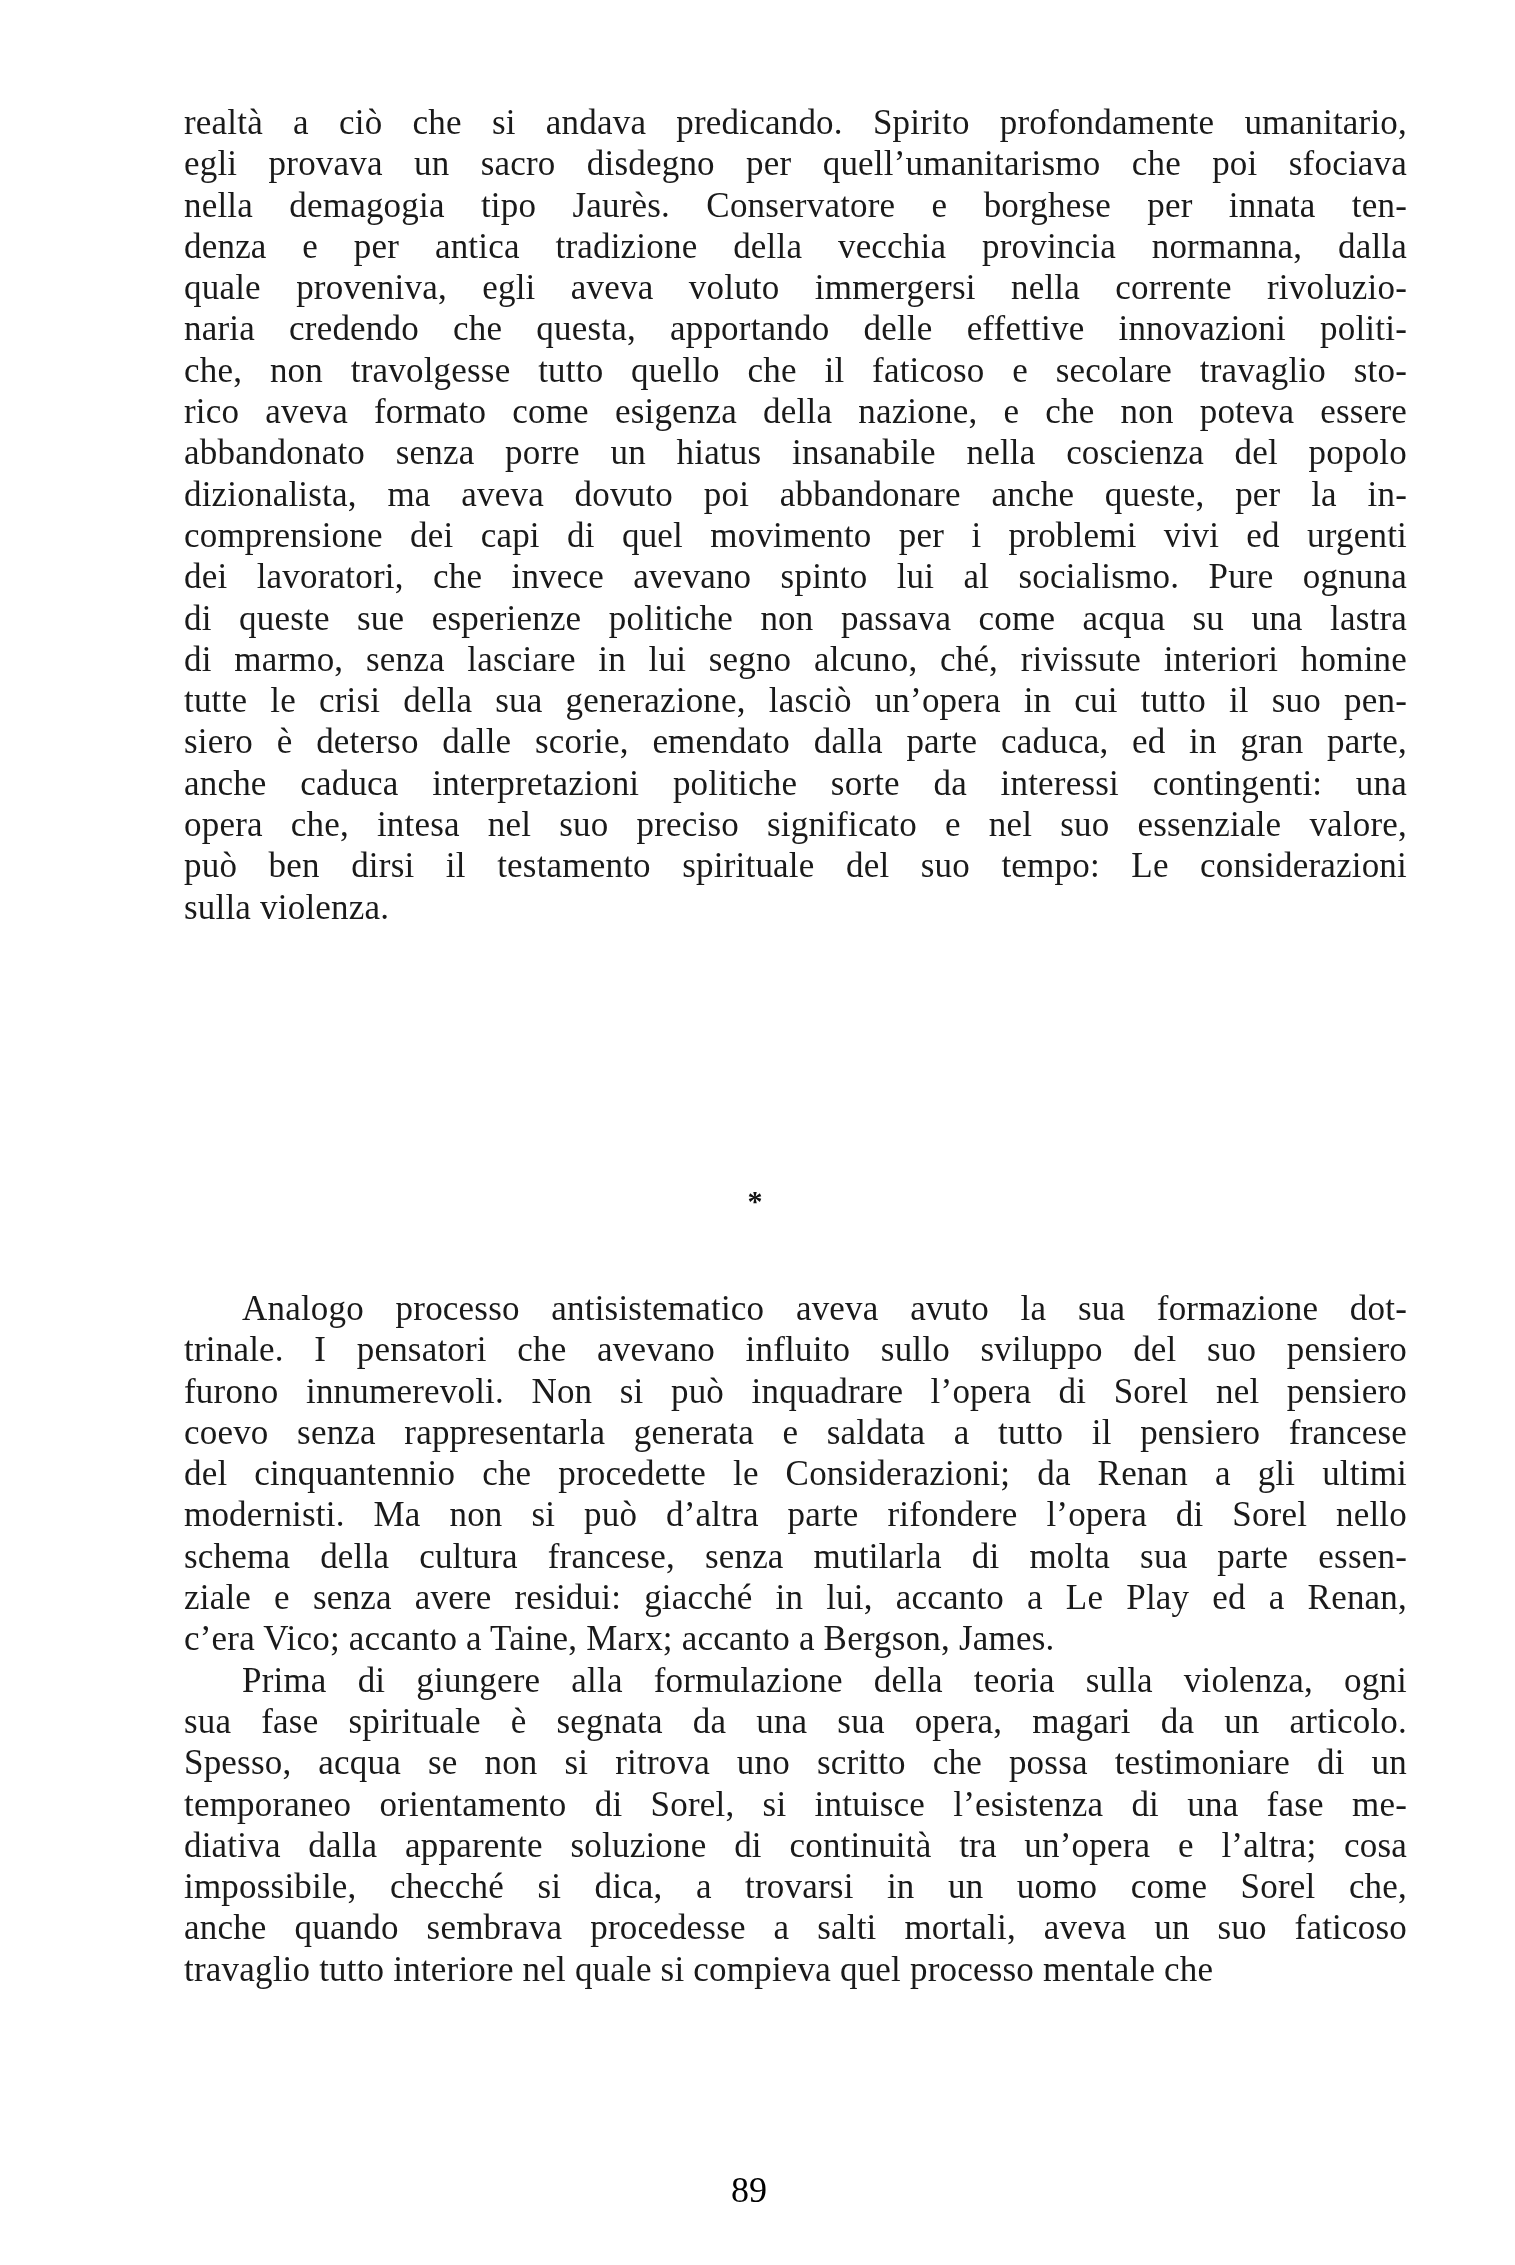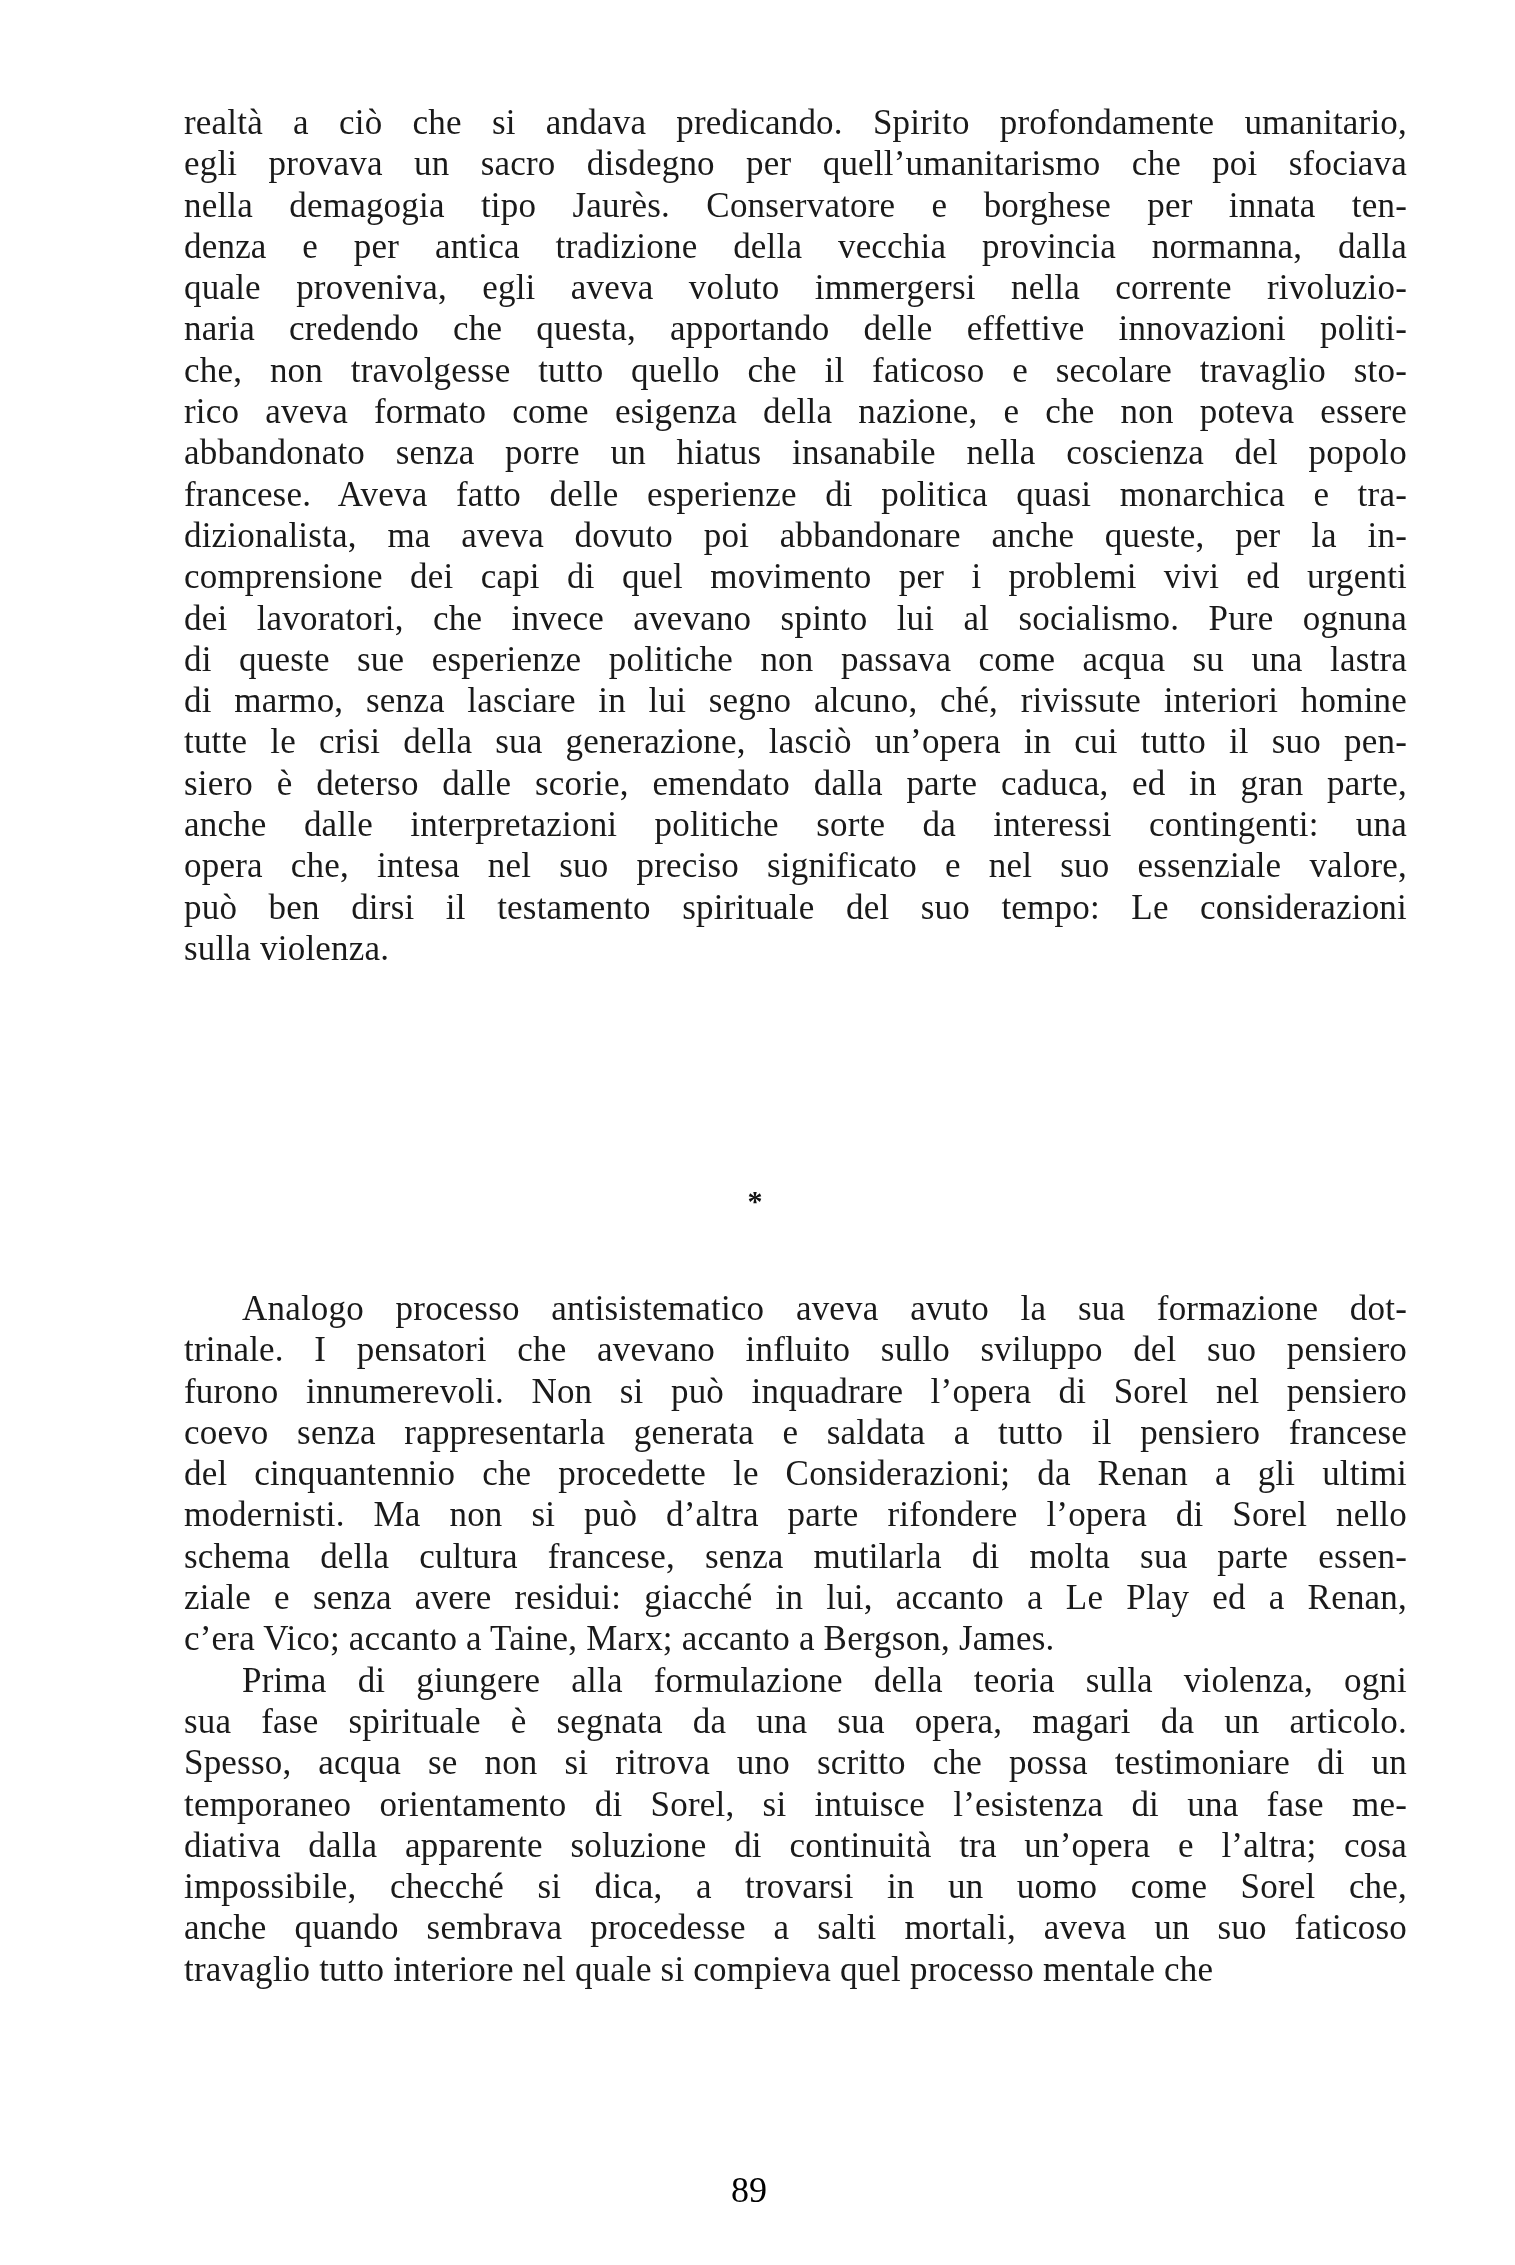--- a/index.html
+++ b/index.html
@@ -36,29 +36,28 @@
   <div class="block" id="block1">
       <span class="line"><span>realtà a ciò che si andava predicando. Spirito profondamente umanitario,</span></span>
       <span class="line"><span>egli provava un sacro disdegno per quell’umanitarismo che poi sfociava</span></span>
       <span class="line"><span>nella demagogia tipo Jaurès. Conservatore e borghese per innata ten-</span></span>
       <span class="line"><span>denza e per antica tradizione della vecchia provincia normanna, dalla</span></span>
       <span class="line"><span>quale proveniva, egli aveva voluto immergersi nella corrente rivoluzio-</span></span>
       <span class="line"><span>naria credendo che questa, apportando delle effettive innovazioni politi-</span></span>
       <span class="line"><span>che, non travolgesse tutto quello che il faticoso e secolare travaglio sto-</span></span>
       <span class="line"><span>rico aveva formato come esigenza della nazione, e che non poteva essere</span></span>
       <span class="line"><span>abbandonato senza porre un </span><span class="it">hiatus</span><span> insanabile nella coscienza del popolo</span></span>
-      <span class="line"><span>francese. Aveva fatto delle esperienze di politica quasi monarchica e tra-</span></span>
       <span class="line"><span>dizionalista, ma aveva dovuto poi abbandonare anche queste, per la in-</span></span>
       <span class="line"><span>comprensione dei capi di quel movimento per i problemi vivi ed urgenti</span></span>
       <span class="line"><span>dei lavoratori, che invece avevano spinto lui al socialismo. Pure ognuna</span></span>
       <span class="line"><span>di queste sue esperienze politiche non passava come acqua su una lastra</span></span>
       <span class="line"><span>di marmo, senza lasciare in lui segno alcuno, ché, rivissute </span><span class="it">interiori homine</span></span>
       <span class="line"><span>tutte le crisi della sua generazione, lasciò un’opera in cui tutto il suo pen-</span></span>
       <span class="line"><span>siero è deterso dalle scorie, emendato dalla parte caduca, ed in gran parte,</span></span>
-      <span class="line"><span>anche dalle interpretazioni politiche sorte da interessi contingenti: una</span></span>
+      <span class="line"><span>anche caduca interpretazioni politiche sorte da interessi contingenti: una</span></span>
       <span class="line"><span>opera che, intesa nel suo preciso significato e nel suo essenziale valore,</span></span>
       <span class="line"><span>può ben dirsi il testamento spirituale del suo tempo: </span><span class="it">Le considerazioni</span></span>
       <span class="line last"><span class="it">sulla violenza.</span></span>
     </div>
   <div class="ornament">*</div>
   <div class="block" id="block2">
       <span class="line" style="padding-left: 58px;"><span>Analogo processo antisistematico aveva avuto la sua formazione dot-</span></span>
       <span class="line"><span>trinale. I pensatori che avevano influito sullo sviluppo del suo pensiero</span></span>
       <span class="line"><span>furono innumerevoli. Non si può inquadrare l’opera di Sorel nel pensiero</span></span>
       <span class="line"><span>coevo senza rappresentarla generata e saldata a tutto il pensiero francese</span></span>

